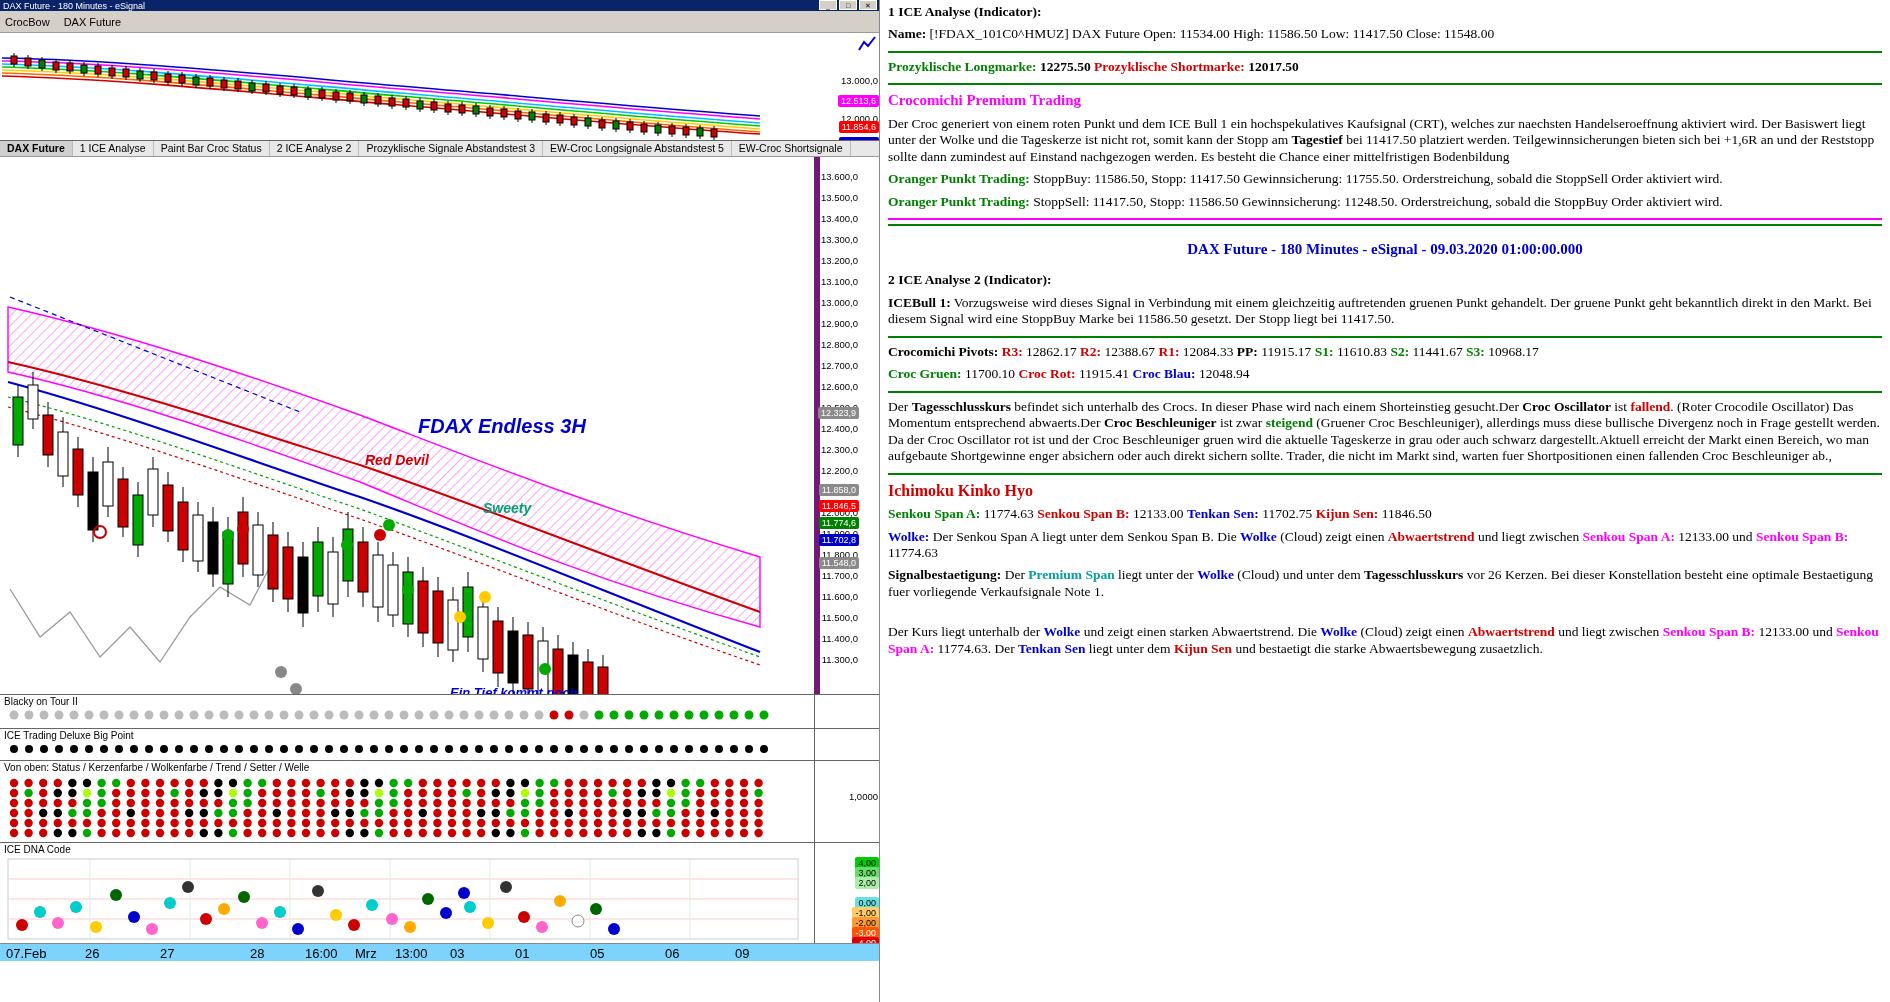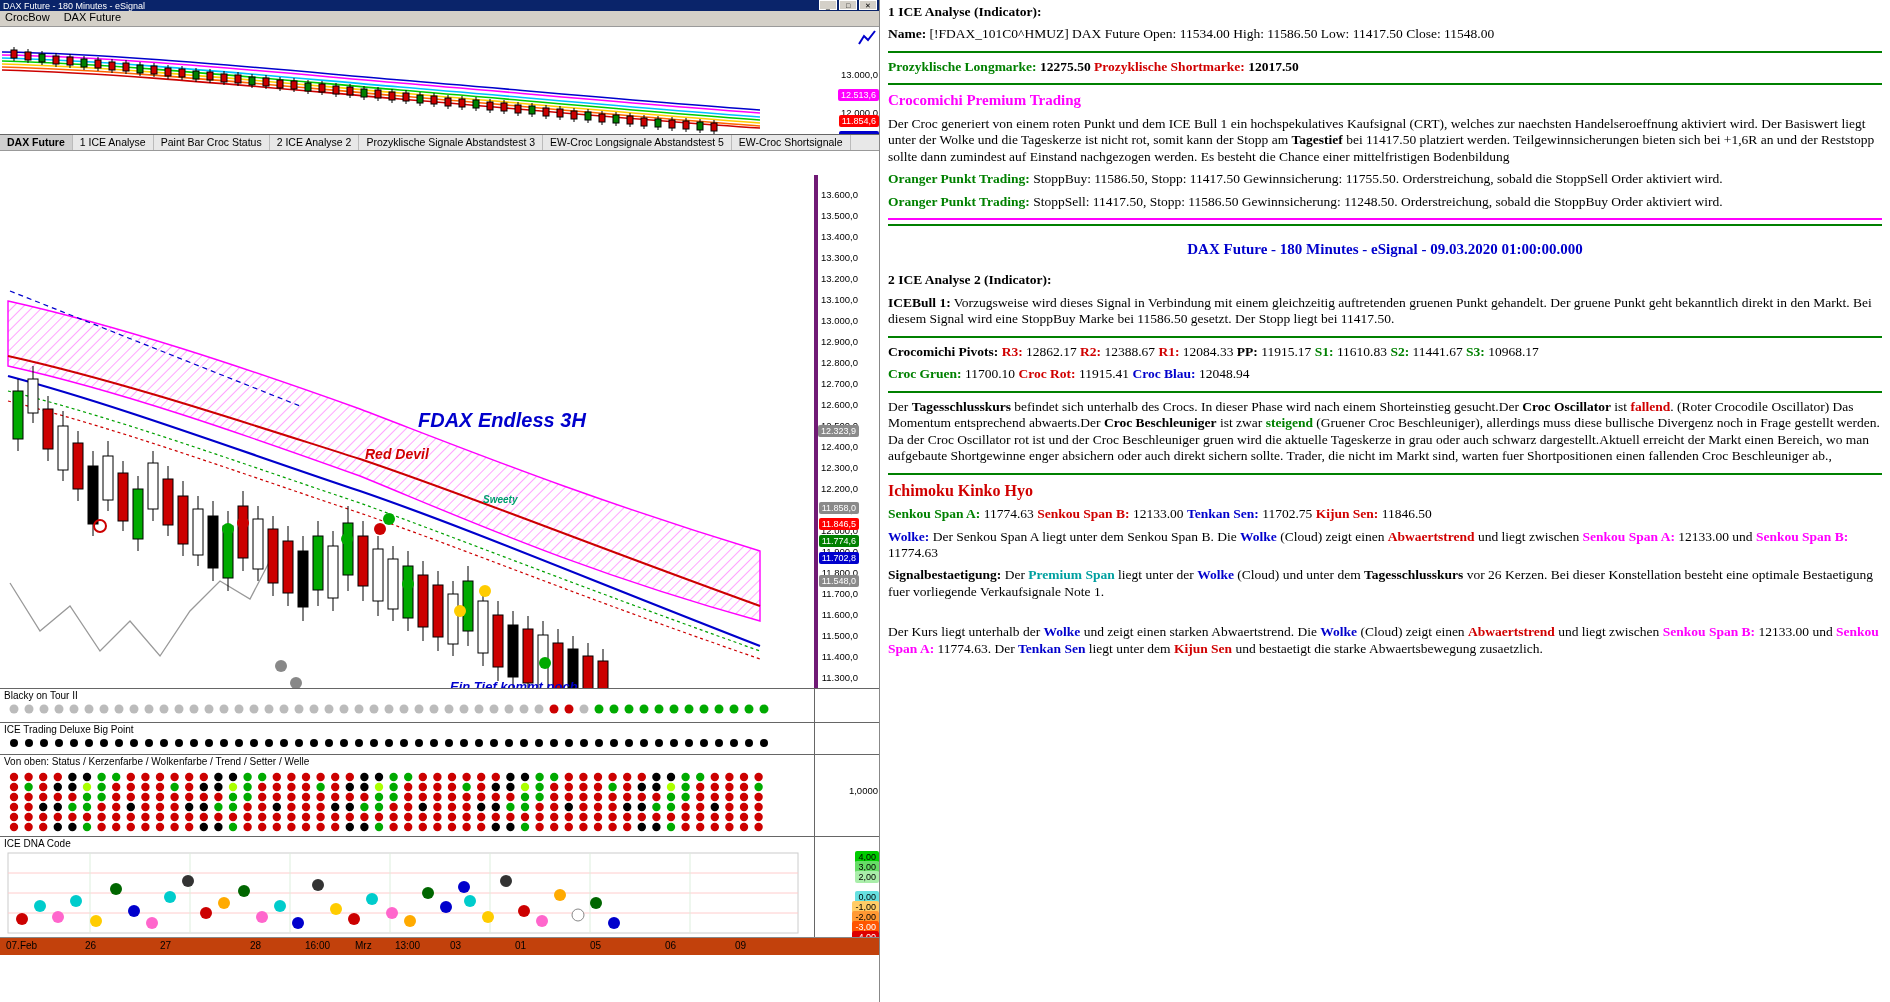--- a/index.html
+++ b/index.html
@@ -16,41 +16,41 @@
   
   #left { width: 880px; height: 1002px; position: relative; background:#fff; border-right:1px solid #888; }
 
   .titlebar {
     height: 11px; background:#0a246a; color:#fff; font-size:9px;
     display:flex; align-items:center; padding-left:3px; position:relative;
   }
   .titlebar .wbtns { position:absolute; right:2px; top:0; display:flex; gap:2px; }
   .titlebar .wbtn { width:18px; height:10px; background:#d4d0c8; border:1px solid #fff; font-size:7px; color:#000; text-align:center; line-height:9px;}
 
-  .menubar { height:16px; background:#d4d0c8; border-bottom:1px solid #9a9a9a; display:flex; gap:14px; padding-left:5px; font-size:11px; color:#000;}
+  .menubar { height:22px; background:#d4d0c8; border-bottom:1px solid #9a9a9a; display:flex; align-items:center; gap:14px; padding-left:5px; font-size:11px; color:#000;}
   .menubar span { cursor:default; }
 
   .topchart { position:relative; height:108px; background:#fff; border-bottom:1px solid #666; overflow:hidden; }
 
   .tabbar { height:16px; background:#e8e8e8; border-bottom:1px solid #999; display:flex; align-items:center; font-size:10.5px; overflow:hidden; white-space:nowrap;}
   .tabbar .tab { padding:0 7px; height:15px; line-height:15px; border-right:1px solid #bbb; color:#000;}
   .tabbar .tab.active { background:#cfcfcf; font-weight:bold;}
 
   .mainchart { position:relative; height:538px; background:#fff; border-bottom:1px solid #666; overflow:hidden; }
   .axislbl { position:absolute; right:2px; font-size:9.5px; color:#000; }
   .pricepill { position:absolute; right:1px; font-size:9px; color:#fff; padding:1px 3px; border-radius:2px; white-space:nowrap;}
 
   .subpanel { border-bottom:1px solid #666; position:relative; background:#fff; }
   .subpanel .sphdr { font-size:10px; padding:1px 4px; color:#000; }
 
   .watermark-main { position:absolute; font-style:italic; font-weight:bold; }
 
   .axiswrap { position:absolute; right:0; top:0; bottom:0; width:66px; }
 
-  .timeaxis { height:18px; background:#c2410c; position:relative; font-size:10px; border-top:1px solid #888;}
+  .timeaxis { height:18px; background:#7dd3fc; position:relative; font-size:13px; border-top:1px solid #888;}
   .timeaxis span { position:absolute; top:2px; }
 
   
   #right { width: 1010px; height:1002px; background:#fff; padding:4px 8px 0 8px; overflow:hidden;
            font-family:"Liberation Serif", serif; font-size:13.5px; line-height:1.22; color:#000;}
   #right p { margin:0 0 6px 0; }
   .b { font-weight:bold; }
   .hr-mag { border:0; border-top:2px solid #ff00ff; margin:8px 0 6px 0;}
   .hr-grn { border:0; border-top:2px solid #008000; margin:8px 0 6px 0;}
   .red { color:#d00000; }
@@ -348,25 +348,25 @@
           <circle cx="545" cy="512" r="6" fill="#00aa00"></circle>
           <circle cx="615" cy="545" r="6" fill="#cc0000"></circle>
           <circle cx="618" cy="573" r="6" fill="#00aa00"></circle>
           <circle cx="610" cy="560" r="5" fill="#000"></circle>
         </g>
       </svg>
 
       <div class="watermark-main" style="left:418px;top:258px;color:#0000cc;font-size:20px;">FDAX Endless 3H</div>
 
       <div class="watermark-main" style="left:365px;top:295px;color:#d00000;font-size:14px;">Red Devil</div>
-      <div class="watermark-main" style="left:483px;top:343px;color:#00a070;font-size:10px;">Sweety</div>
+      <div class="watermark-main" style="left:483px;top:343px;color:#00a070;font-size:14px;">Sweety</div>
 
       <div class="watermark-main" style="left:450px;top:528px;color:#0000cc;font-size:13px;">Ein Tief kommt noch</div>
 
-      <div class="axiswrap" style="left:814px;width:46px;border-left:4px solid #701a75;margin-top:24px;">
+      <div class="axiswrap" style="left:814px;width:46px;border-left:6px solid #701a75;">
         <div class="axislbl" style="top:14px;">13.600,0</div>
         <div class="axislbl" style="top:35px;">13.500,0</div>
         <div class="axislbl" style="top:56px;">13.400,0</div>
         <div class="axislbl" style="top:77px;">13.300,0</div>
         <div class="axislbl" style="top:98px;">13.200,0</div>
         <div class="axislbl" style="top:119px;">13.100,0</div>
         <div class="axislbl" style="top:140px;">13.000,0</div>
         <div class="axislbl" style="top:161px;">12.900,0</div>
         <div class="axislbl" style="top:182px;">12.800,0</div>
         <div class="axislbl" style="top:203px;">12.700,0</div>

